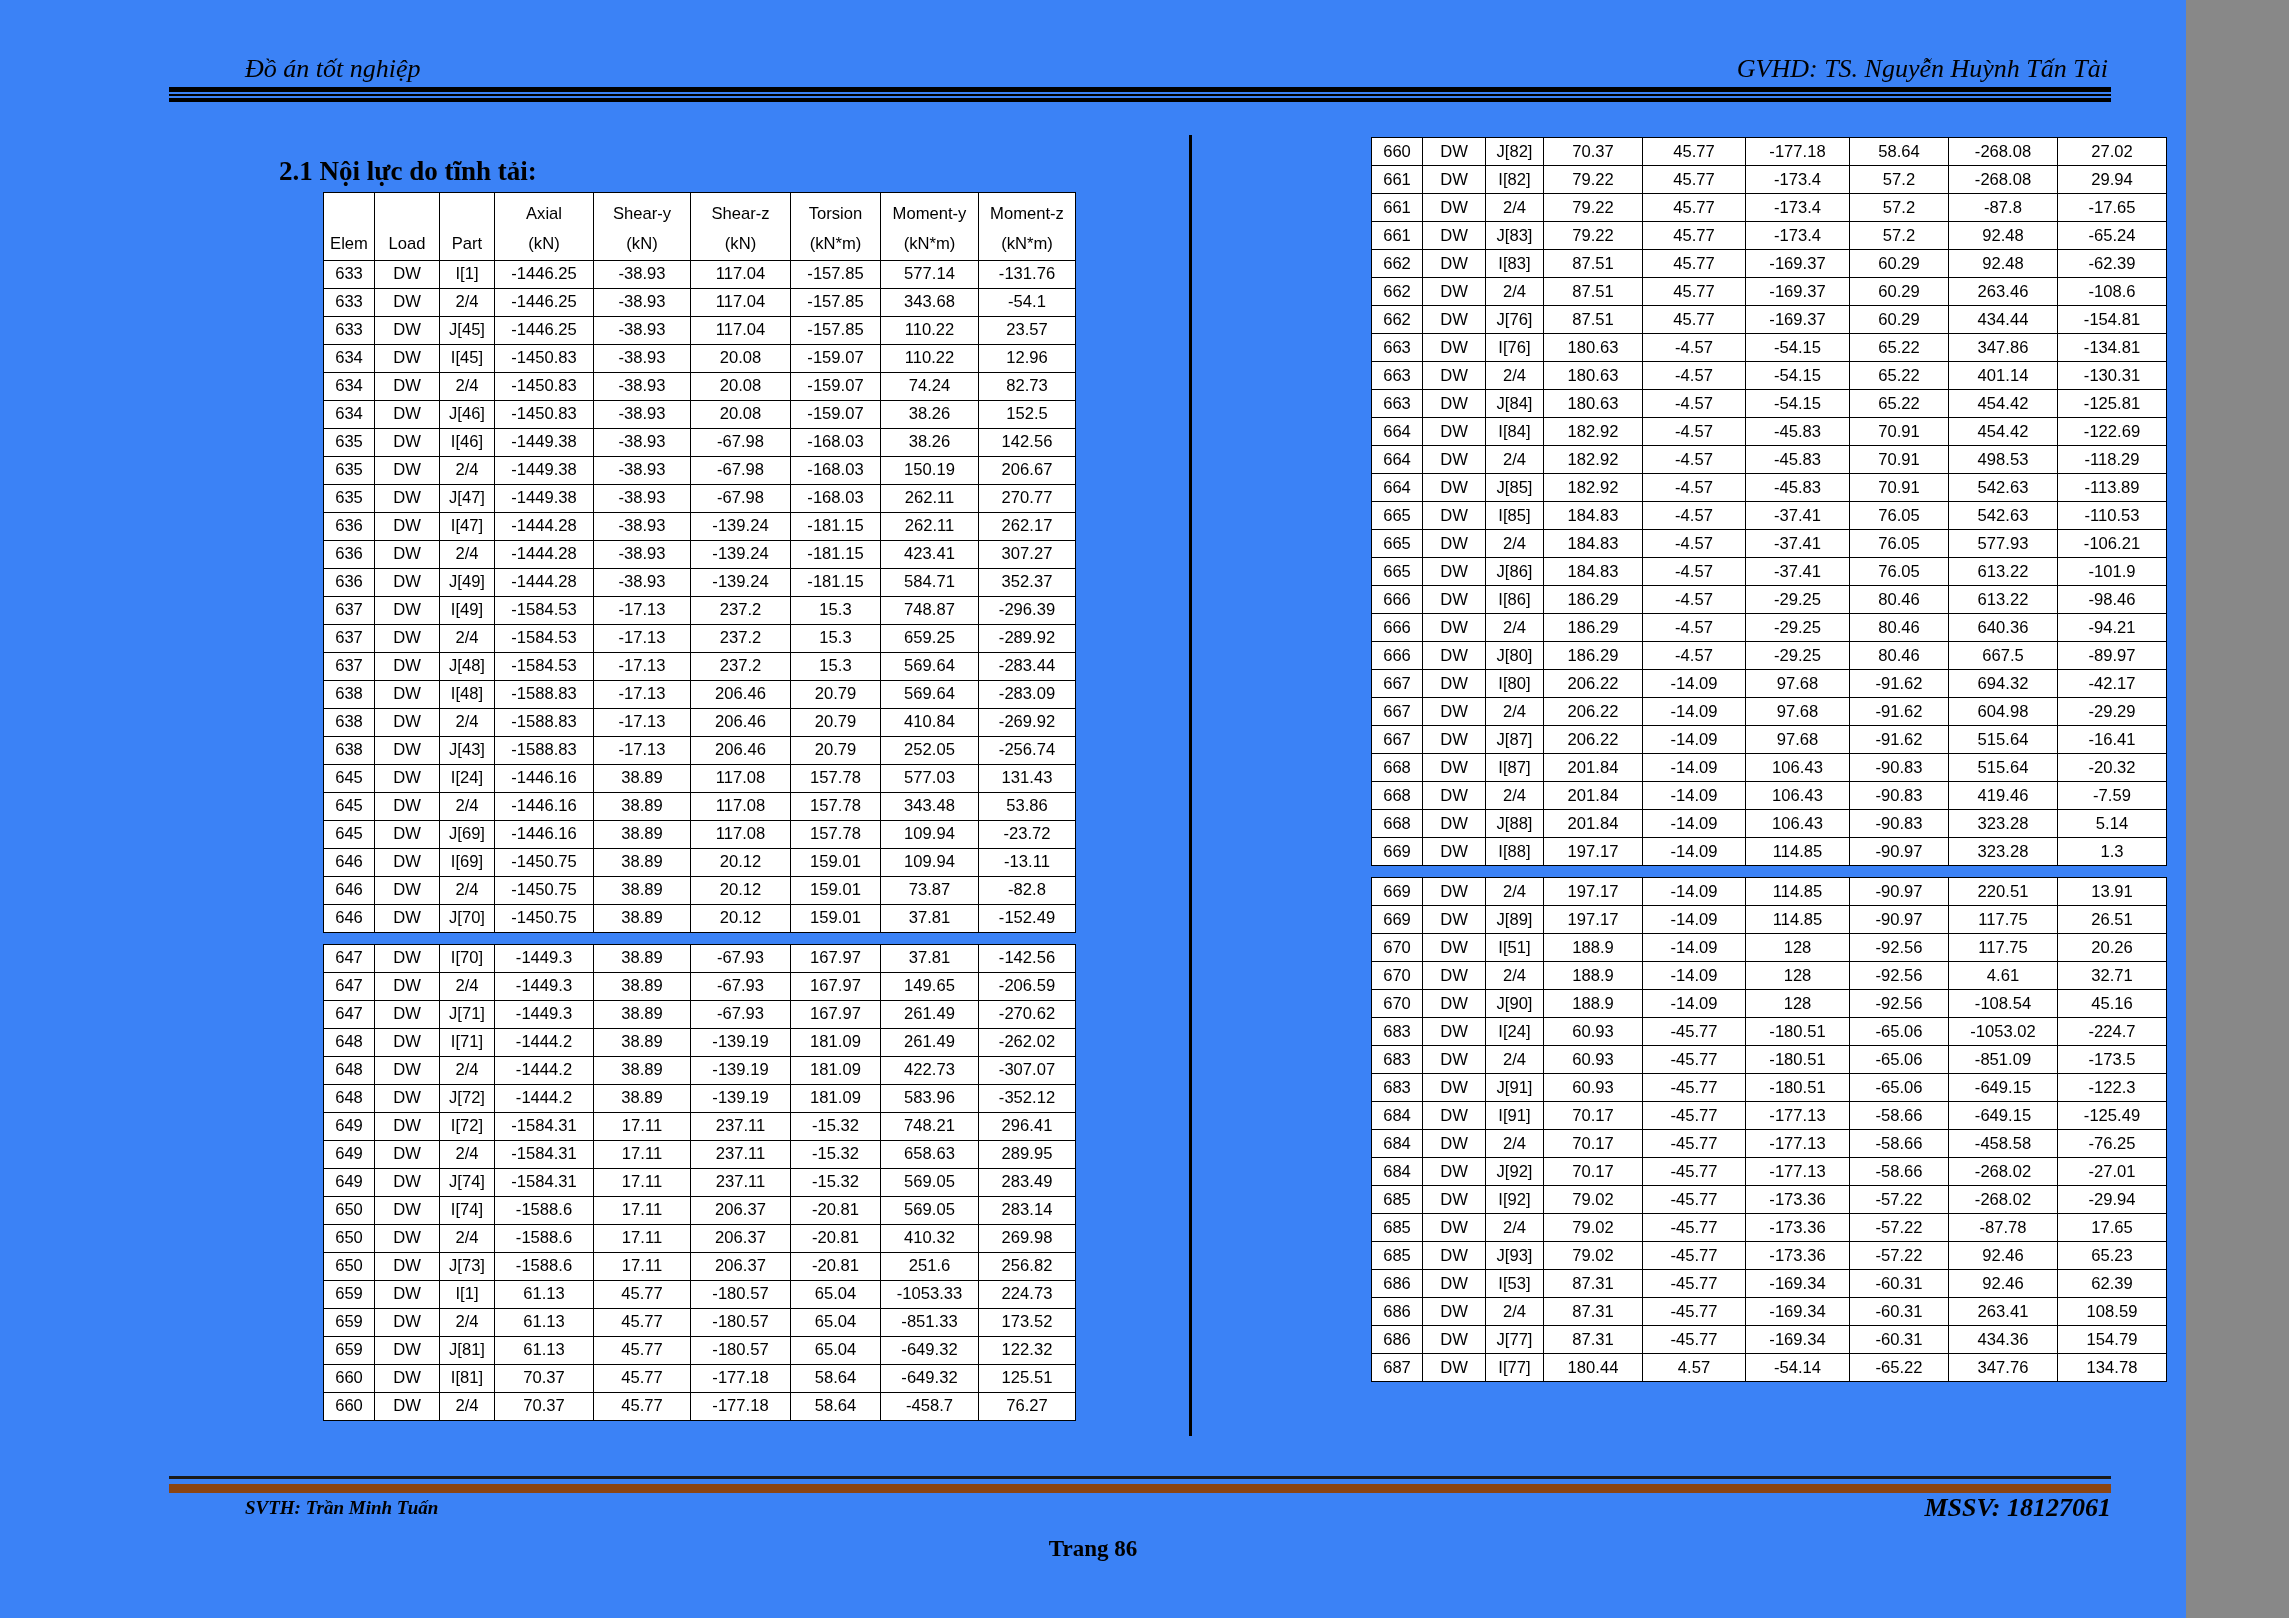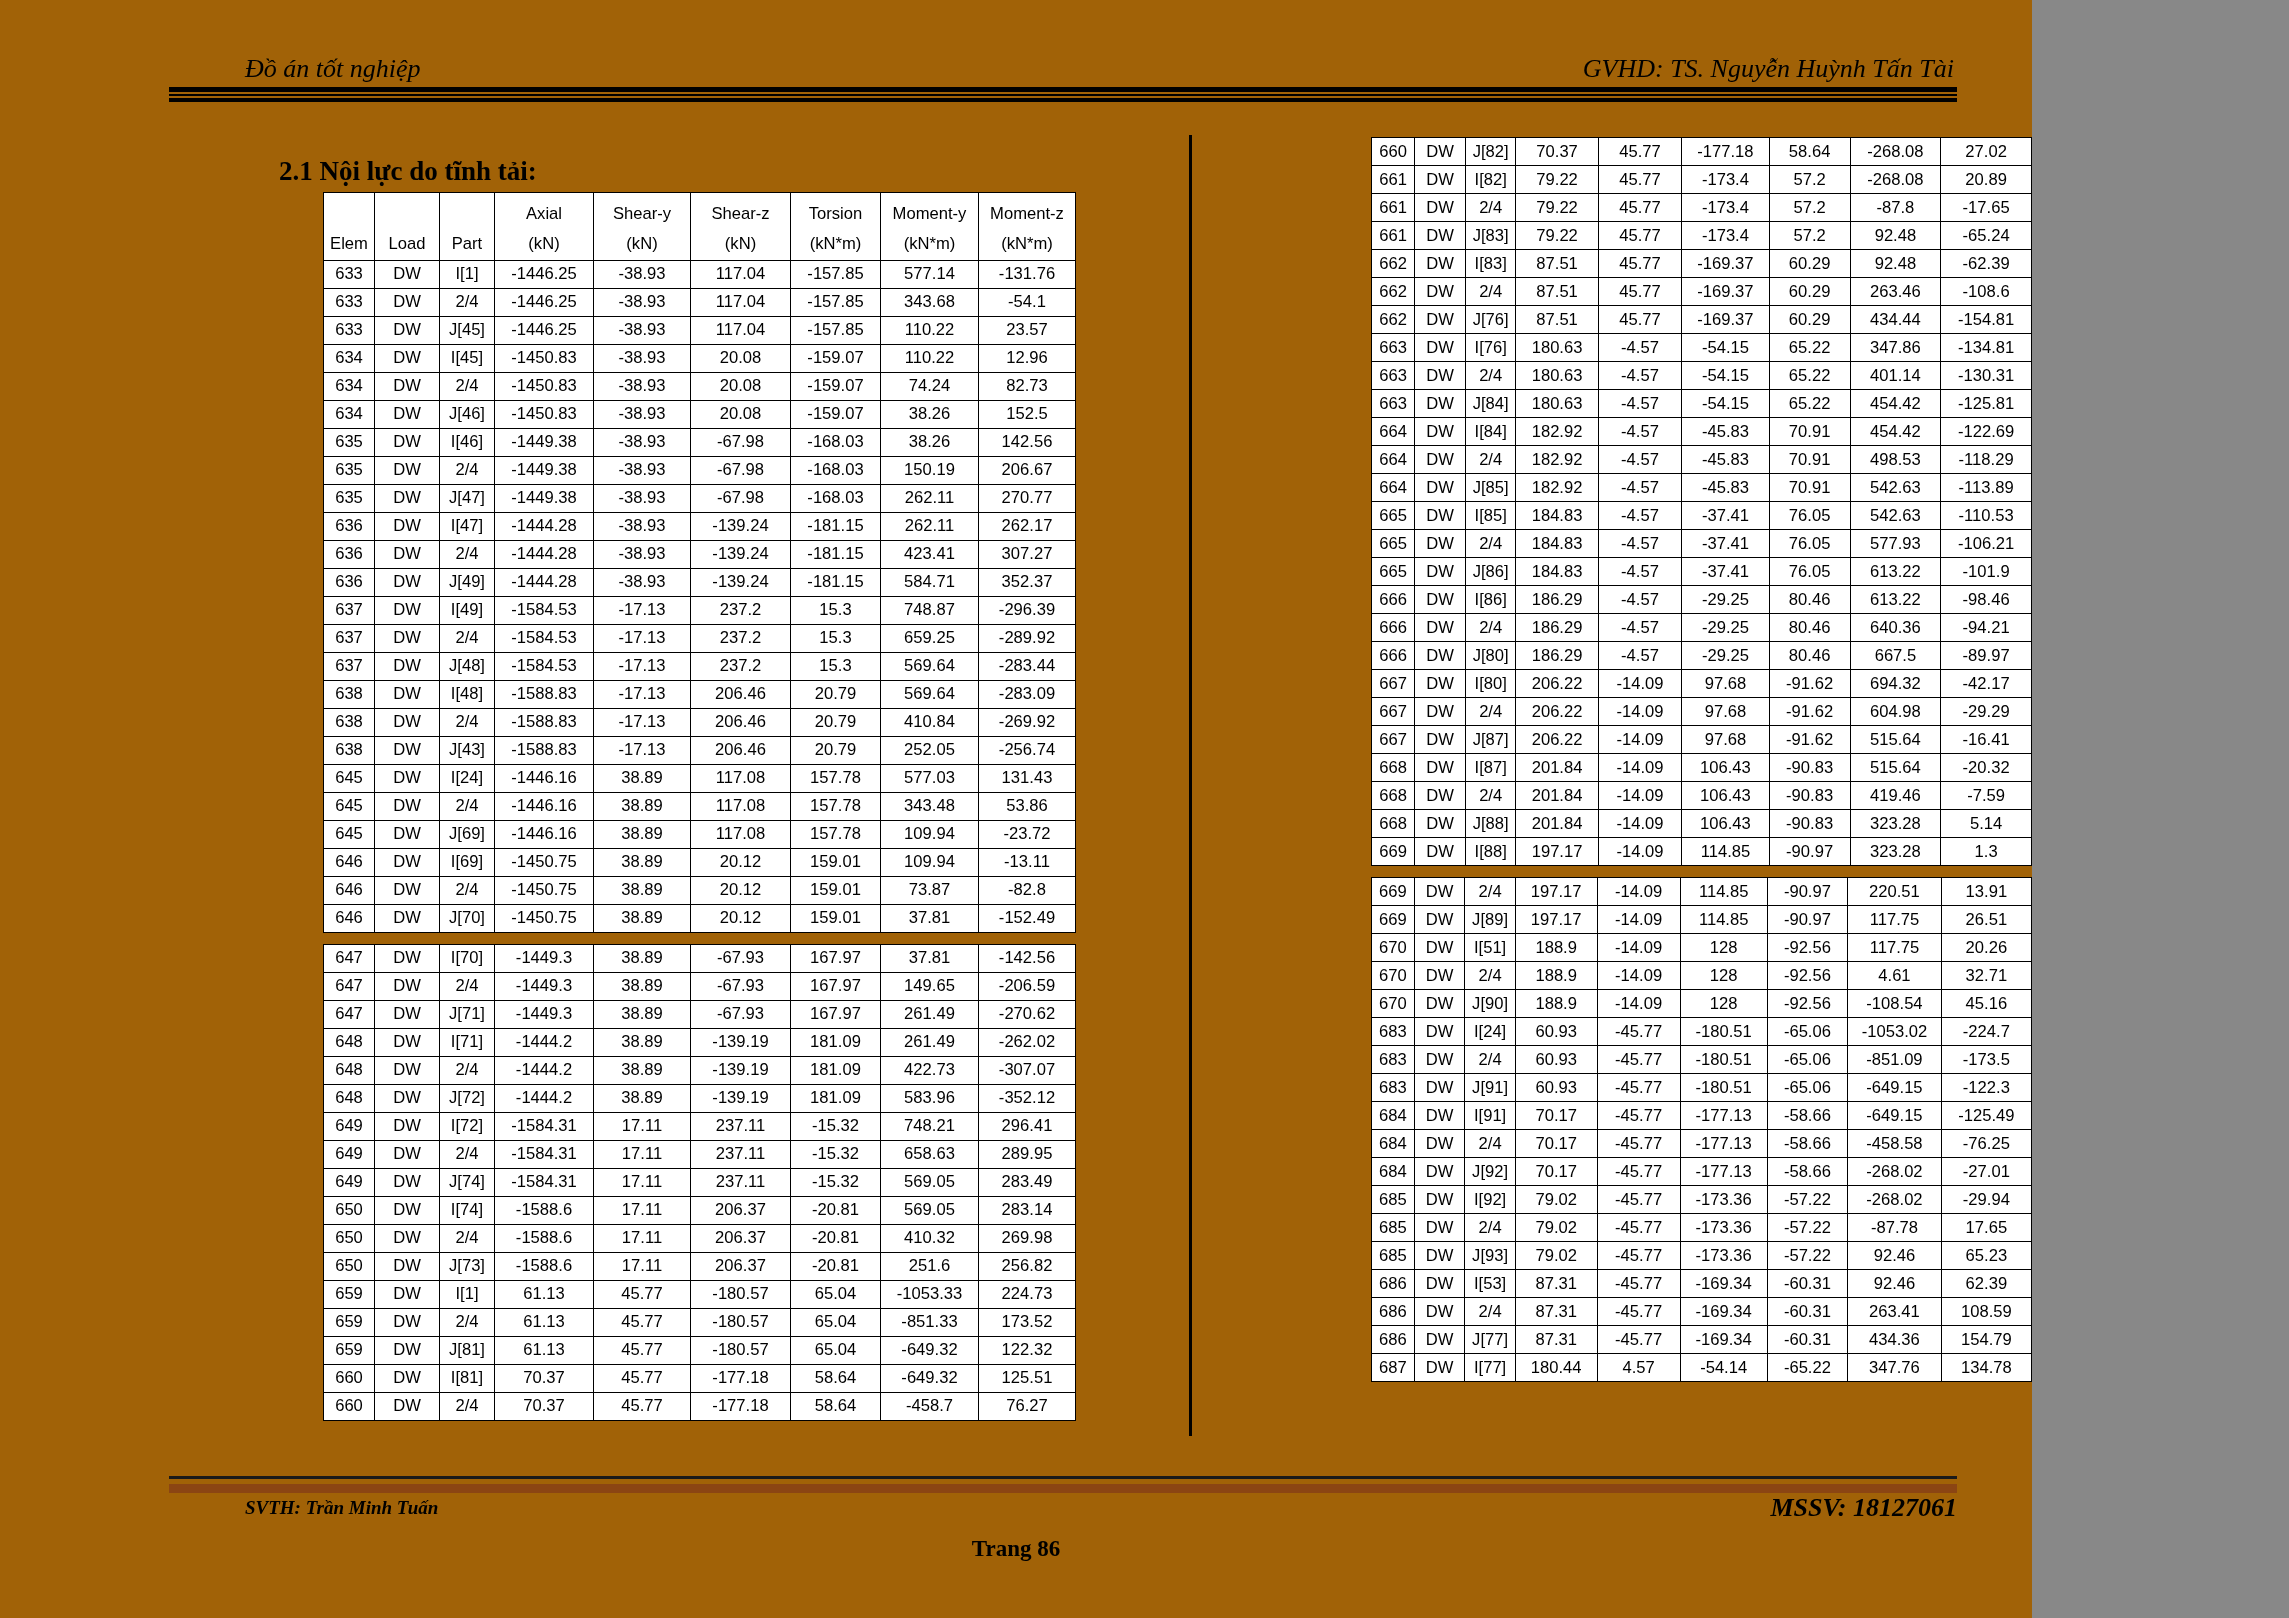--- a/index.html
+++ b/index.html
@@ -1,17 +1,17 @@
 <!DOCTYPE html>
 <html style="font-size:14.8px"><head>
 <meta charset="utf-8">
 <style>
   html,body { margin:0; padding:0; background:#888; }
   .page {
-    position:relative; width:2032px; height:1619px; background:#a16207;
+    position:relative; width:2186px; height:1619px; background:#3b82f6;
     font-family:"Liberation Serif", serif; color:#000; overflow:hidden;
   }
   
   .hdr-left  { position:absolute; left:245px;  top:54px;  font-style:italic; font-size:26px; }
   .hdr-right { position:absolute; right:78px;  top:54px;  font-style:italic; font-size:26px; }
   .ftr-left  { position:absolute; left:245px;  top:1497px; font-style:italic; font-size:19px; font-weight:bold; }
   .ftr-right { position:absolute; right:75px;  top:1493px; font-style:italic; font-size:26px; font-weight:bold; }
   .ftr-center{ position:absolute; left:0; right:0; top:1536px; text-align:center; font-size:23px; font-weight:bold; }
   .sec-title { position:absolute; left:279px; top:131px; font-size:27px; font-weight:bold;margin-top:25px; }
 
@@ -609,21 +609,21 @@
           </tr>
           <tr>
             <td>661</td>
             <td>DW</td>
             <td>I[82]</td>
             <td>79.22</td>
             <td>45.77</td>
             <td>-173.4</td>
             <td>57.2</td>
             <td>-268.08</td>
-            <td>20.89</td>
+            <td>29.94</td>
           </tr>
           <tr>
             <td>661</td>
             <td>DW</td>
             <td>2/4</td>
             <td>79.22</td>
             <td>45.77</td>
             <td>-173.4</td>
             <td>57.2</td>
             <td>-87.8</td>

